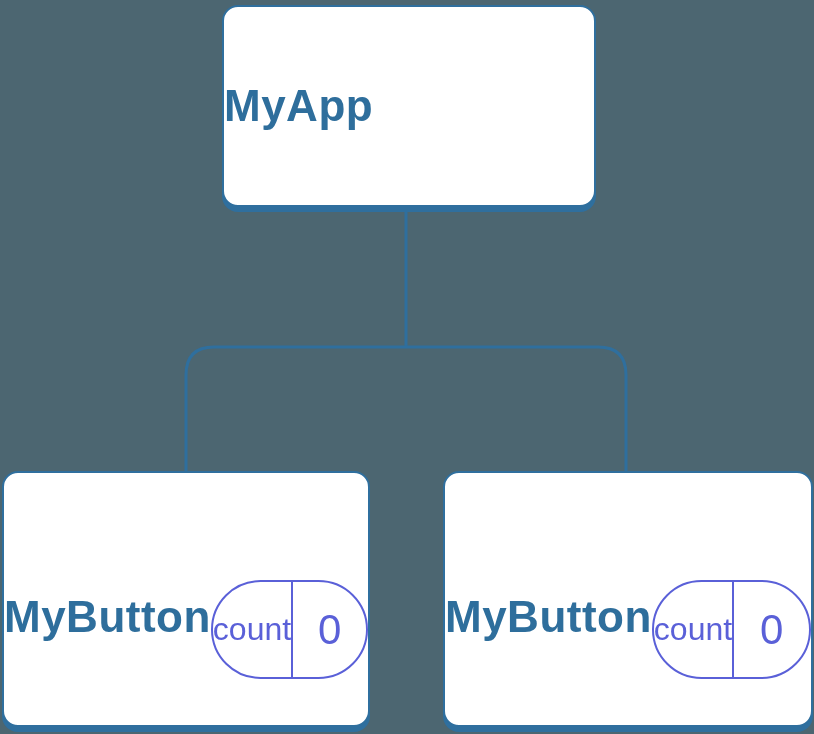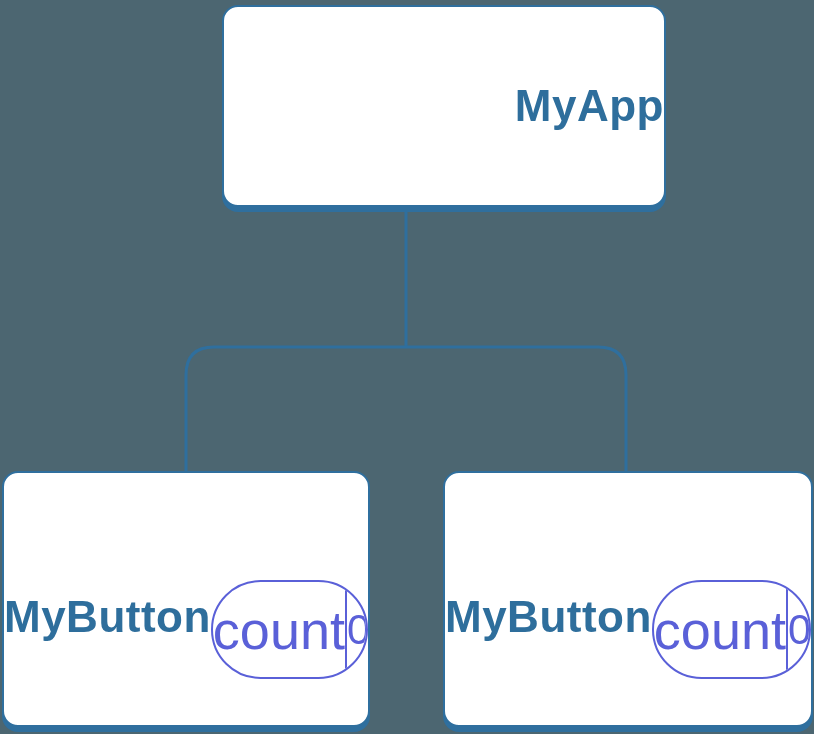--- a/index.html
+++ b/index.html
@@ -35,24 +35,24 @@
   .card{
     position:absolute;
     box-sizing:border-box;
     background:var(--card);
     border:2.5px solid var(--blue);
     border-radius:16px;
     box-shadow:0 5px 0 0 var(--blue);
   }
   .card-root{
     left:222px; top:5px;
-    width:444px; height:202px;
+    width:374px; height:202px;
     display:flex;
     align-items:center;
-    justify-content:flex-end;
+    justify-content:flex-start;
   }
   .card-child-1{
     left:2px; top:471px;
     width:368px; height:256px;
   }
   .card-child-2{
     left:443px; top:471px;
     width:370px; height:256px;
   }
   .card-child-1, .card-child-2{
@@ -79,21 +79,21 @@
     align-items:stretch;
     overflow:hidden;
     background:var(--card);
   }
   .state-key{
     flex:1;
     display:flex;
     align-items:center;
     justify-content:center;
     color:var(--purple);
-    font-size:54px;
+    font-size:32px;
     font-weight:400;
   }
   .state-value{
     width:94px;
     border-left:2.5px solid var(--purple);
     display:flex;
     align-items:center;
     justify-content:center;
     color:var(--purple);
     font-size:42px;

